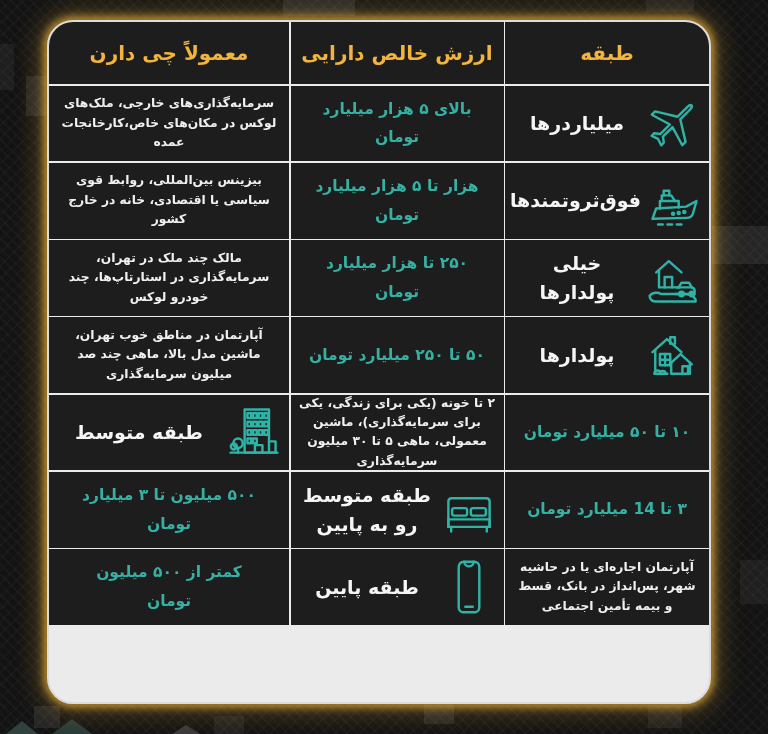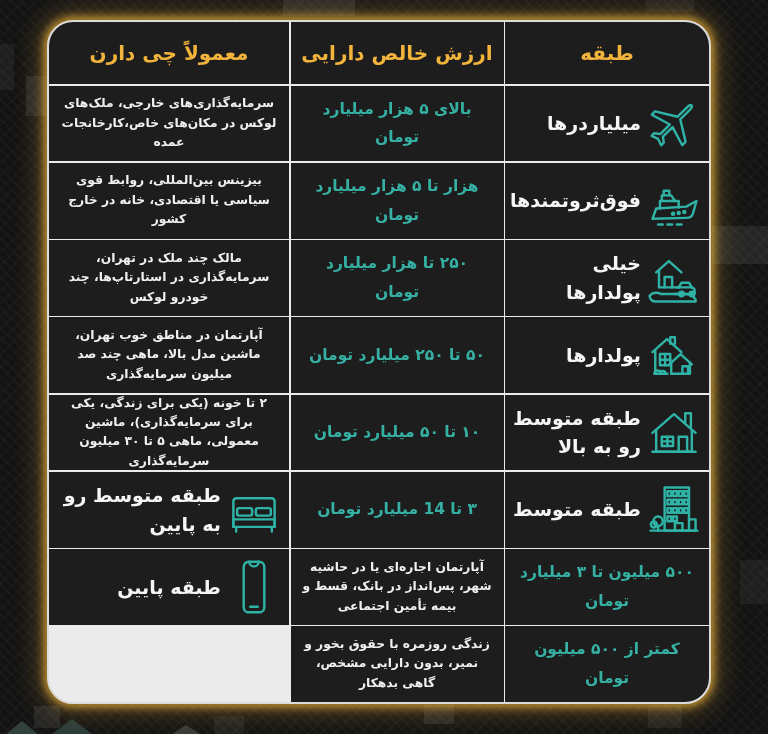--- a/index.html
+++ b/index.html
@@ -51,21 +51,21 @@
     display:flex;align-items:center;justify-content:center;
     overflow:hidden;text-align:center;
   }
   .header-cell span{
     color:var(--accent-gold);font-weight:bold;font-size:20px;
   }
   .class-cell{justify-content:flex-start;padding:0 5px 0 4px;gap:3px;}
   .icon{color:var(--accent-teal);flex:0 0 auto;display:flex;align-items:center;}
   .icon svg{width:60px;height:60px;display:block;stroke:currentColor;fill:none;
     stroke-width:2.6;stroke-linecap:round;stroke-linejoin:round;}
-  .class-label{flex:1;text-align:right;color:var(--text-white);font-weight:bold;
+  .class-label{flex:1;text-align:center;color:var(--text-white);font-weight:bold;
     font-size:19px;line-height:1.5;padding-left:4px;}
   .value-text{color:var(--teal-text);font-weight:bold;font-size:15.5px;
     line-height:1.85;max-width:182px;}
   .have-cell{padding:2px 8px;}
   .have-text{color:#f0f0f0;font-weight:bold;font-size:12.3px;line-height:1.58;max-width:232px;}
 </style>
 </head>
 <body>
 
 <div class="patch" style="left:283px;top:0;width:72px;height:16px"></div>
@@ -167,34 +167,20 @@
           </svg>
         </span>
         <span class="class-label">پولدارها</span>
       </div>
       <div class="cell value-cell">
         <p class="value-text">۵۰ تا ۲۵۰ میلیارد تومان</p>
       </div>
       <div class="cell have-cell">
         <p class="have-text">آپارتمان در مناطق خوب تهران، ماشین مدل بالا، ماهی چند صد میلیون سرمایه‌گذاری</p>
       </div>
-      <div class="cell class-cell">
-        <span class="icon">
-          <svg viewBox="0 0 64 64">
-            <path d="M9 33L32 13l23 20"></path>
-            <path d="M44 22V12h6v15"></path>
-            <path d="M13 30v23h38V30"></path>
-            <path d="M37 53V37h9v16"></path>
-            <rect x="19" y="37" width="12" height="10"></rect>
-            <path d="M25 37v10M19 42h12"></path>
-            <path d="M9 53h46"></path>
-          </svg>
-        </span>
-        <span class="class-label">طبقه متوسط رو به بالا</span>
-      </div>
       <div class="cell value-cell">
         <p class="value-text">۱۰ تا ۵۰ میلیارد تومان</p>
       </div>
       <div class="cell have-cell">
         <p class="have-text">۲ تا خونه (یکی برای زندگی، یکی برای سرمایه‌گذاری)، ماشین معمولی، ماهی ۵ تا ۳۰ میلیون سرمایه‌گذاری</p>
       </div>
       <div class="cell class-cell">
         <span class="icon">
           <svg viewBox="0 0 64 64">
             <rect x="22" y="8" width="26" height="46"></rect>
@@ -236,17 +222,14 @@
             <rect x="21" y="5" width="22" height="54" rx="5.5"></rect>
             <path d="M27 5c0 3 2.5 5 5 5s5-2 5-5"></path>
             <path d="M28 53h8"></path>
           </svg>
         </span>
         <span class="class-label">طبقه پایین</span>
       </div>
       <div class="cell value-cell">
         <p class="value-text">کمتر از ۵۰۰ میلیون تومان</p>
       </div>
-      <div class="cell have-cell">
-        <p class="have-text">زندگی روزمره با حقوق بخور و نمیر، بدون دارایی مشخص، گاهی بدهکار</p>
-      </div>
     </div>
 </div>
 
 </body></html>

